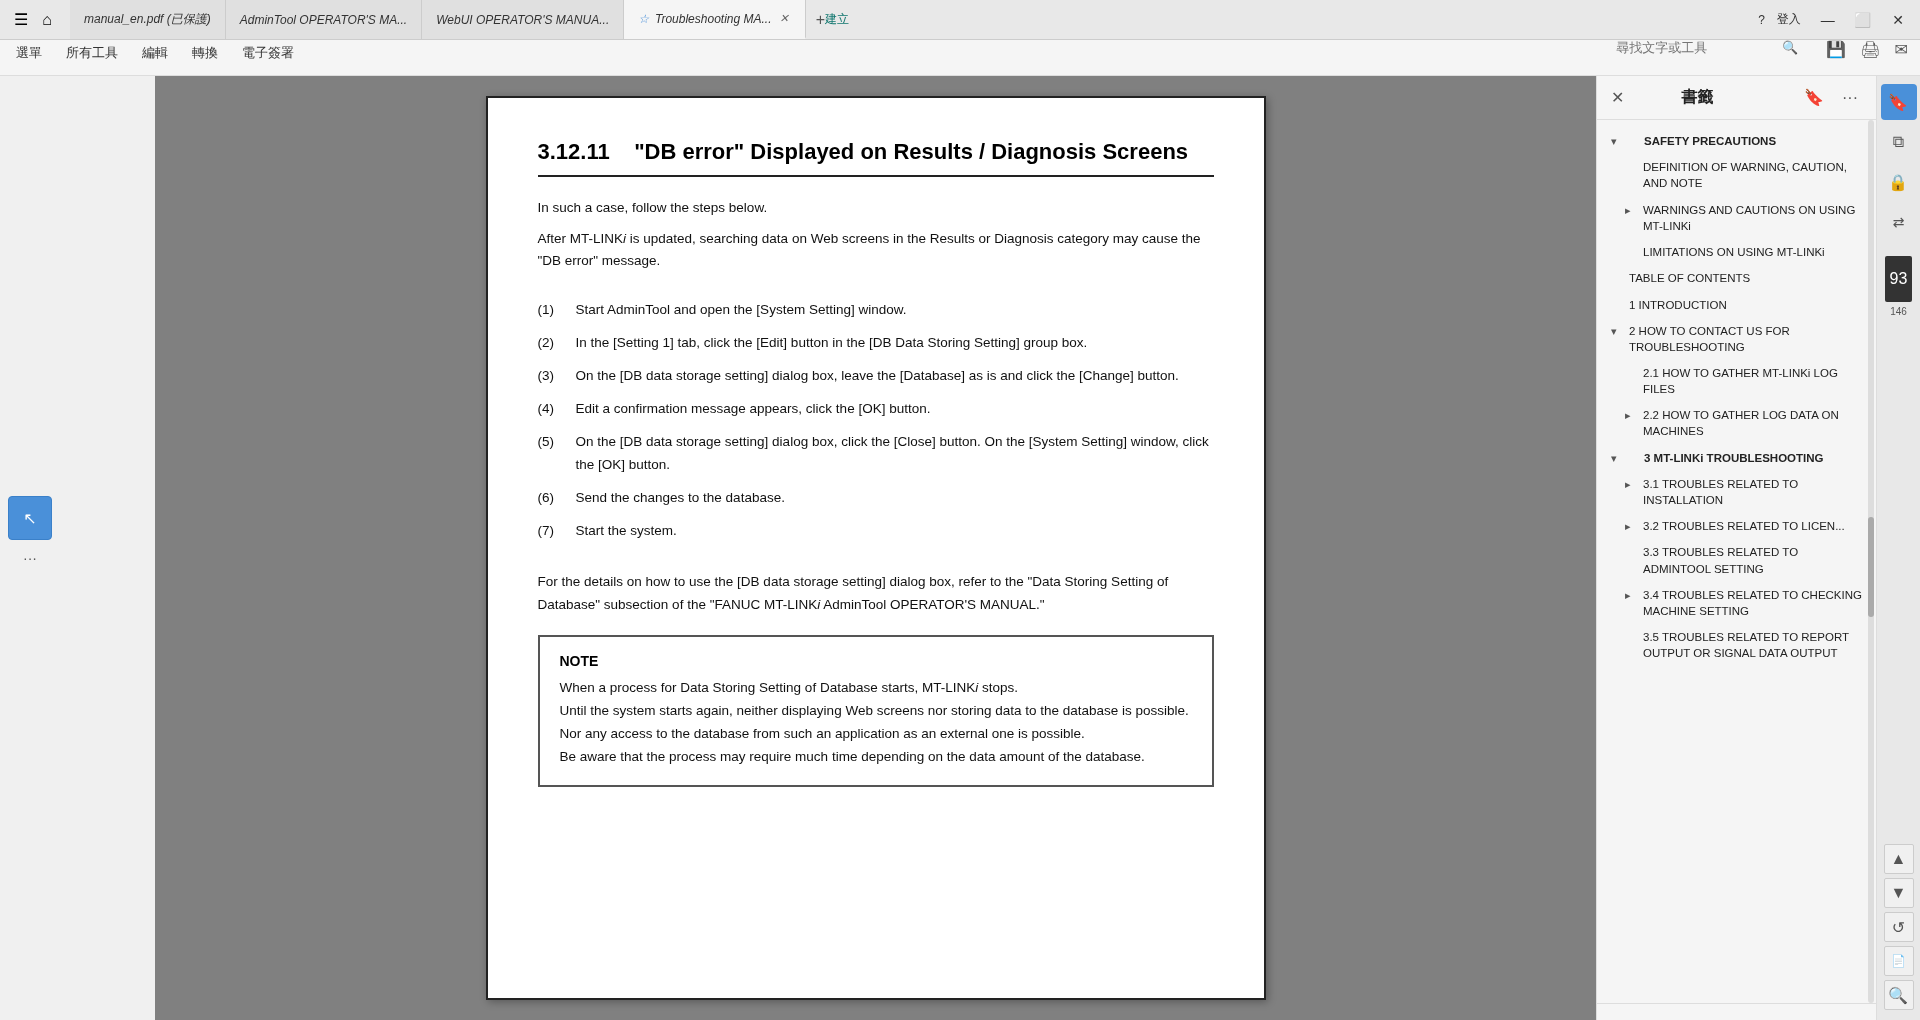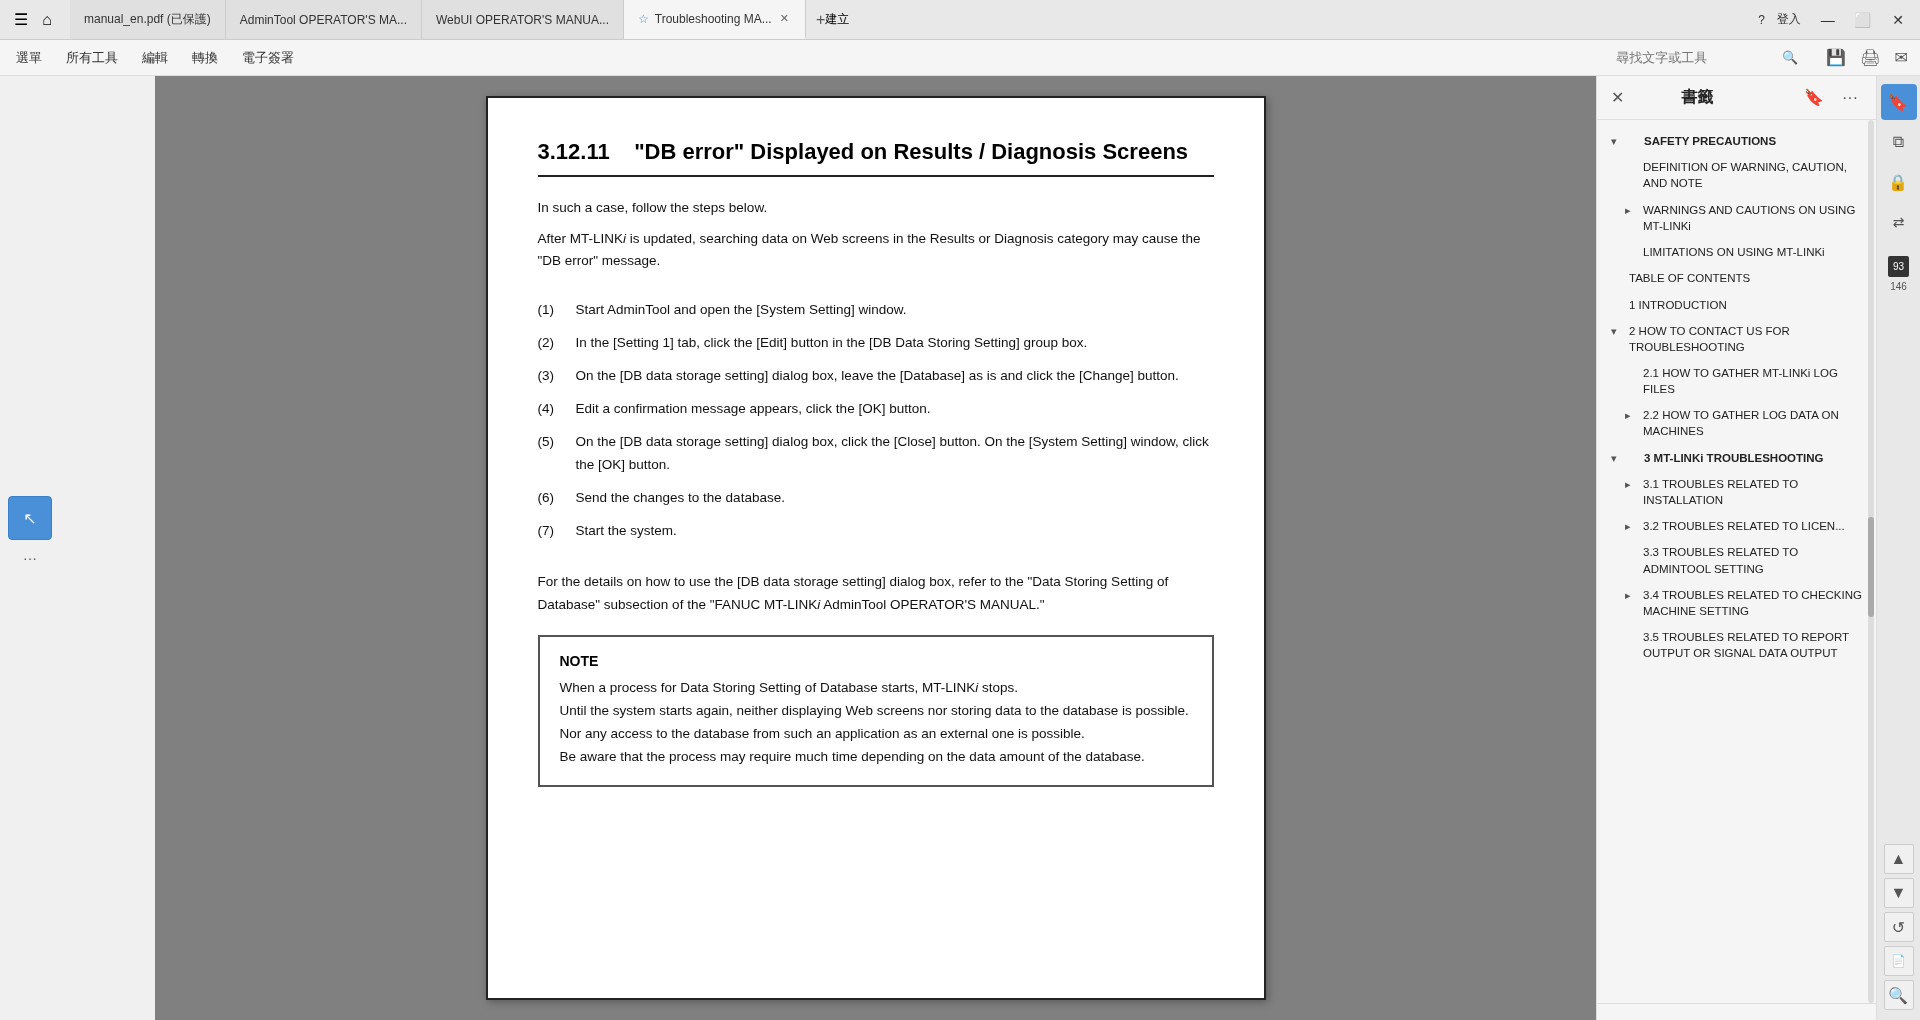--- a/index.html
+++ b/index.html
@@ -50,20 +50,21 @@
       display: flex;
       align-items: center;
       padding: 16px 14px;
       font-size: 12px;
       color: #333;
       border-right: 1px solid #ccc;
       cursor: pointer;
       white-space: nowrap;
       gap: 6px;
       background: #e0e0e0;
+      font-style: italic;
     }
     .tab.active {
       background: #f5f5f5;
       border-bottom: 2px solid #f5f5f5;
     }
     .tab .tab-close {
       font-size: 11px;
       color: #666;
       cursor: pointer;
       padding: 2px;
@@ -75,21 +76,21 @@
     .new-tab-btn {
       display: flex;
       align-items: center;
       padding: 0 10px;
       font-size: 16px;
       cursor: pointer;
       color: #555;
     }
     .new-tab-label {
       font-size: 12px;
-      color: #000000;
+      color: #0f766e;
     }
     .top-bar-actions {
       display: flex;
       align-items: center;
       gap: 12px;
       margin-left: auto;
     }
     .top-bar-action-btn {
       font-size: 12px;
       color: #333;
@@ -109,21 +110,21 @@
       padding: 2px 8px;
       cursor: pointer;
       color: #333;
     }
 
     
     .toolbar {
       background: #f5f5f5;
       height: 36px;
       display: flex;
-      align-items: center;
+      align-items: flex-start;
       padding: 0 12px;
       gap: 16px;
       border-bottom: 1px solid #ddd;
       flex-shrink: 0;
     }
     .toolbar-item {
       font-size: 13px;
       color: #333;
       cursor: pointer;
       padding: 4px 4px;
@@ -604,21 +605,21 @@
       <span>⧉</span>
     </div>
     <div class="right-icon-btn">
       <span>🔒</span>
     </div>
     <div class="right-icon-btn">
       <span style="font-size:14px;">⇄</span>
     </div>
 
     <div style="margin-top: 12px; display:flex; flex-direction:column; align-items:center; gap:4px;">
-      <div style="background:#333; color:white; font-size:10px; padding:5px 5px; border-radius:2px;">93</div>
+      <div style="background:#333; color:white; font-size:16px; padding:14px 5px; border-radius:2px;">93</div>
       <div style="font-size:10px; color:#555; text-align:center;">146</div>
     </div>
 
     <div class="zoom-controls">
       <div class="zoom-btn">▲</div>
       <div class="zoom-btn">▼</div>
       <div class="zoom-btn">↺</div>
       <div class="zoom-btn" style="font-size:12px;">📄</div>
       <div class="zoom-btn">🔍</div>
     </div>

